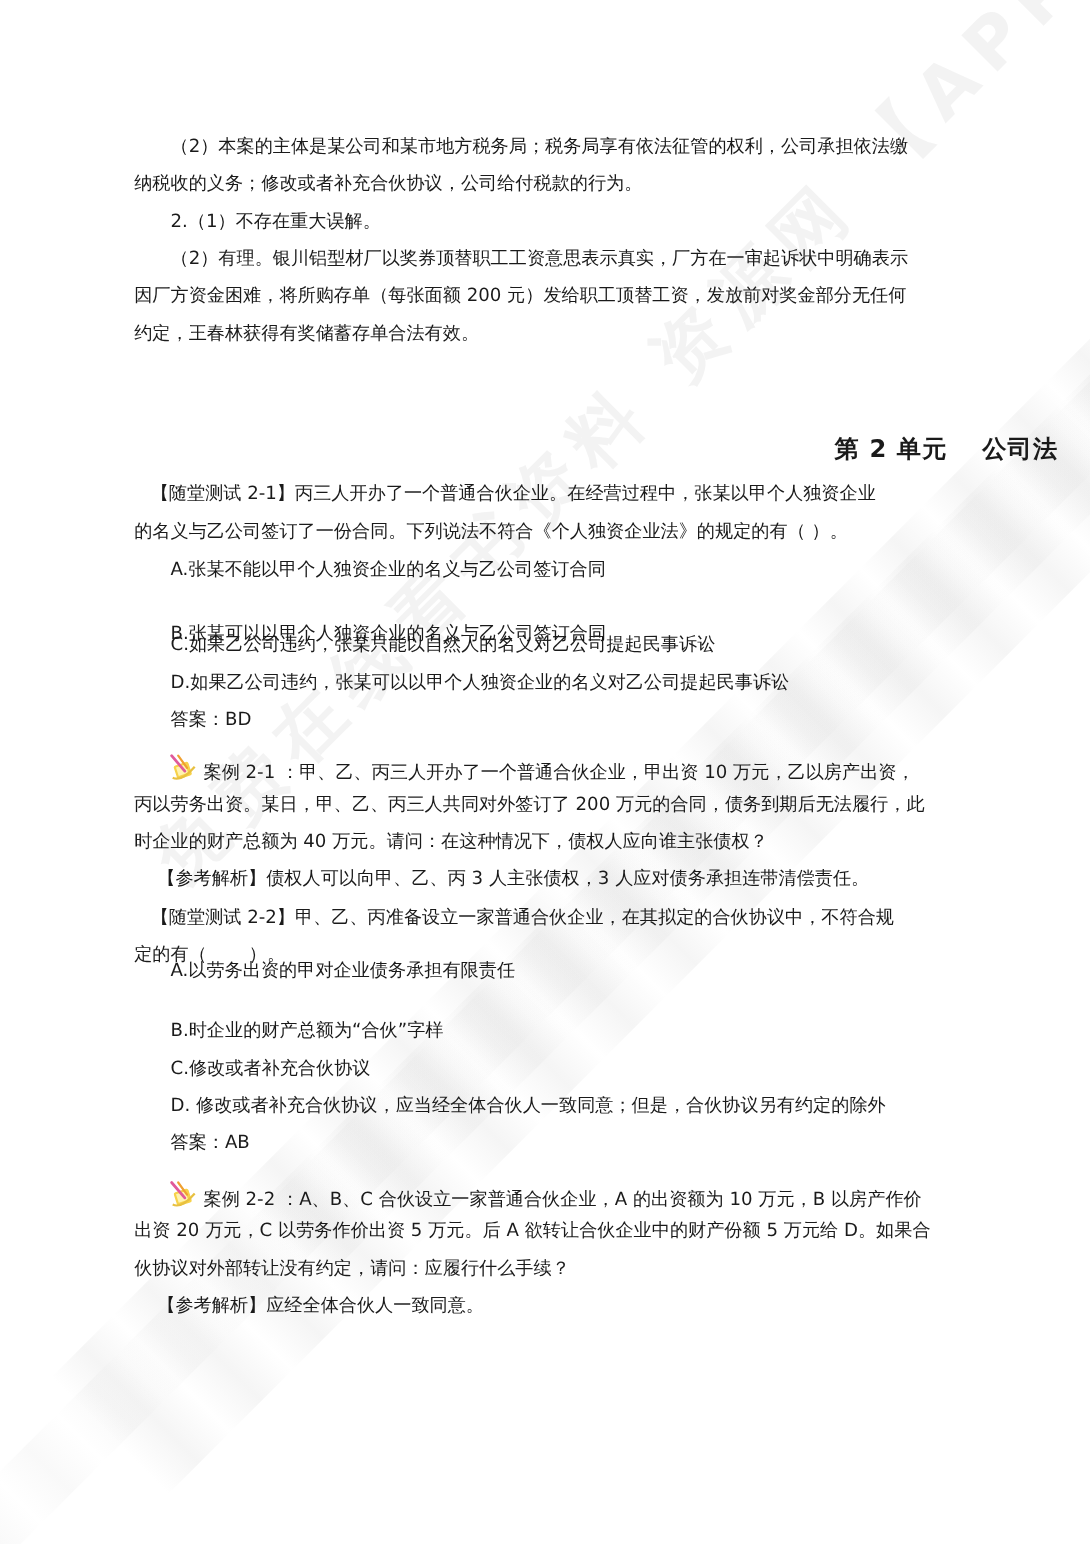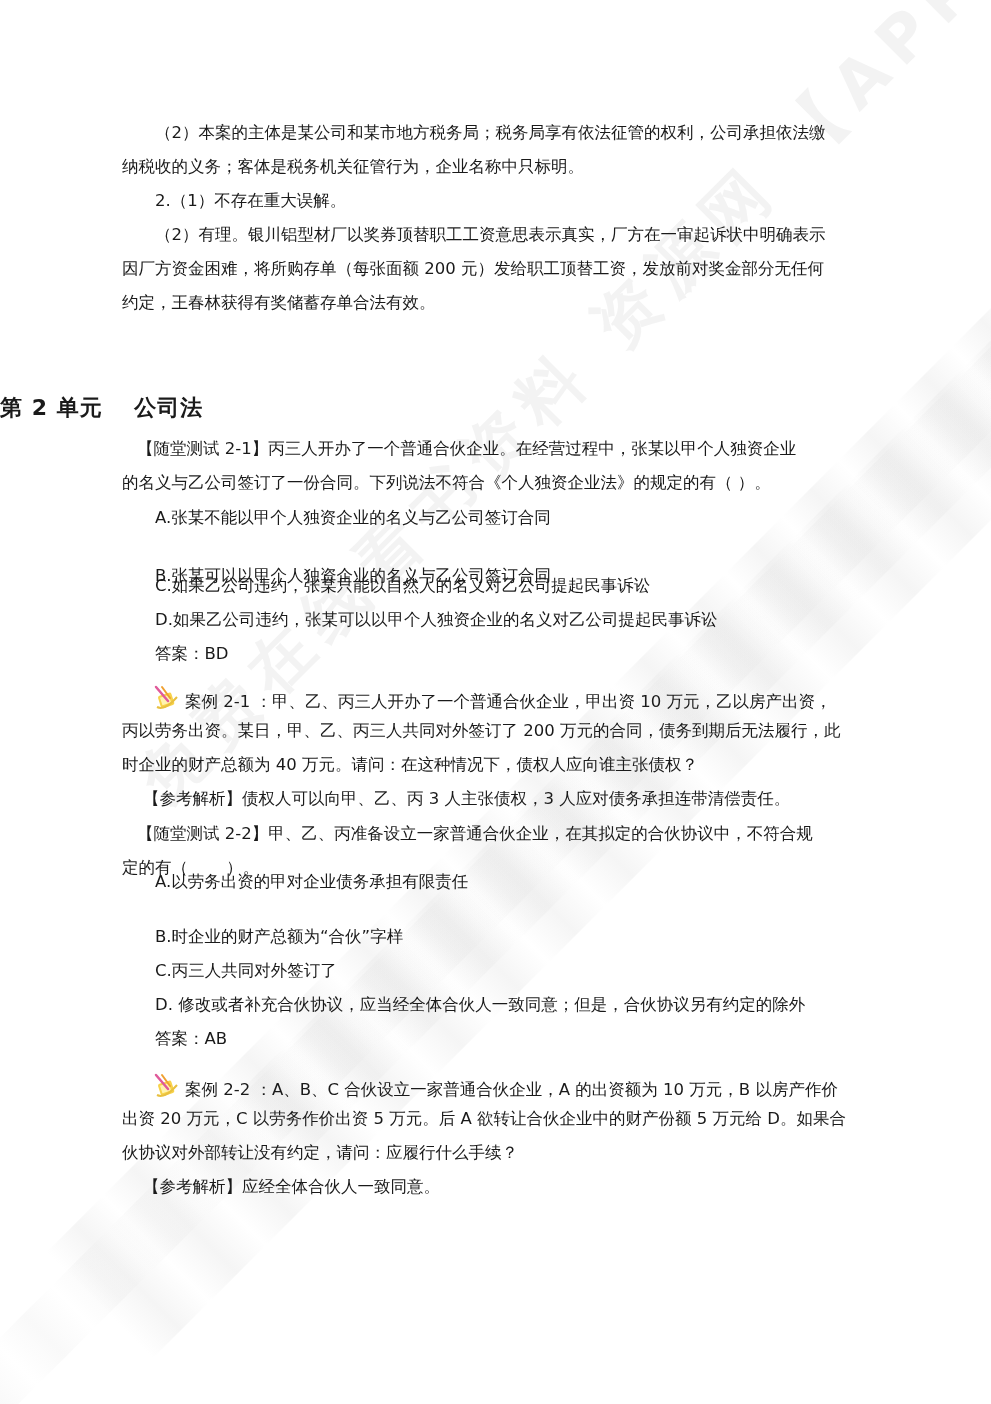--- a/index.html
+++ b/index.html
@@ -57,21 +57,21 @@
       left: 122px;
       font-size: 16.5px;
       line-height: 24px;
       white-space: nowrap;
     }
     .indent { left: 155px; }
     .title {
       position: absolute;
       left: 0; width: 962px;
       top: 393px;
-      text-align: left;
+      text-align: right;
       font-size: 22px;
       font-weight: bold;
       letter-spacing: 1px;
     }
     .bold { font-weight: normal; }
     .pencil {
       display: inline-block;
       width: 30px;
       height: 26px;
       vertical-align: -4px;
@@ -84,21 +84,21 @@
 <div class="watermark">
   <div class="wm-band"></div>
   <div class="wm-band b2"></div>
   <div class="wm-band b3"></div>
   <div class="wm-text">免费在线看书资料  资源网 【APP】</div>
 </div>
 
 <div class="page">
 
   <div class="line indent" style="top:121px">（2）本案的主体是某公司和某市地方税务局；税务局享有依法征管的权利，公司承担依法缴</div>
-  <div class="line" style="top:155px">纳税收的义务；客体是税务机关征管行为，企业名称中只标明。</div>
+  <div class="line" style="top:155px">纳税收的义务；修改或者补充合伙协议，公司给付税款的行为。</div>
   <div class="line indent" style="top:189px">2.（1）不存在重大误解。</div>
   <div class="line indent" style="top:223px">（2）有理。银川铝型材厂以奖券顶替职工工资意思表示真实，厂方在一审起诉状中明确表示</div>
   <div class="line" style="top:257px">因厂方资金困难，将所购存单（每张面额 200 元）发给职工顶替工资，发放前对奖金部分无任何</div>
   <div class="line" style="top:291px">约定，王春林获得有奖储蓄存单合法有效。</div>
 
   <div class="title">第 2 单元　 公司法</div>
 
   <div class="line" style="top:437px; left:137px">
     <span class="bold">【随堂测试 2-1】</span><span>丙三人开办了一个普通合伙企业。在经营过程中，张某以甲个人独资企业</span>
   </div>
@@ -121,21 +121,21 @@
   <div class="line" style="top:719px">丙以劳务出资。某日，甲、乙、丙三人共同对外签订了 200 万元的合同，债务到期后无法履行，此</div>
   <div class="line" style="top:753px">时企业的财产总额为 40 万元。请问：在这种情况下，债权人应向谁主张债权？</div>
   <div class="line" style="top:787px; left:143px">【参考解析】债权人可以向甲、乙、丙 3 人主张债权，3 人应对债务承担连带清偿责任。</div>
 
   <div class="line" style="top:822px; left:137px">
     <span class="bold">【随堂测试 2-2】</span><span>甲、乙、丙准备设立一家普通合伙企业，在其拟定的合伙协议中，不符合规</span>
   </div>
   <div class="line" style="top:856px">定的有（　　 ）。</div>
   <div class="line indent" style="top:870px">A.以劳务出资的甲对企业债务承担有限责任</div>
   <div class="line indent" style="top:925px">B.时企业的财产总额为“合伙”字样</div>
-  <div class="line indent" style="top:959px">C.丙三人共同对外签订了</div>
+  <div class="line indent" style="top:959px">C.修改或者补充合伙协议</div>
   <div class="line indent" style="top:993px">D. 修改或者补充合伙协议，应当经全体合伙人一致同意；但是，合伙协议另有约定的除外</div>
   <div class="line indent" style="top:1027px">答案：AB</div>
 
   <div class="line indent" style="top:1073px; left:153px">
     <svg class="pencil" viewBox="0 0 30 26">
       <rect x="6" y="9" width="14" height="13" rx="2" fill="#f7d24a" transform="rotate(-18 13 15)"></rect>
       <rect x="8" y="11" width="9" height="8" fill="#fff3b0" transform="rotate(-18 13 15)"></rect>
       <line x1="3" y1="2" x2="15" y2="16" stroke="#e05a9a" stroke-width="2.5" stroke-linecap="round"></line>
       <line x1="9" y1="2" x2="17" y2="13" stroke="#f0a030" stroke-width="2" stroke-linecap="round"></line>
       <path d="M4 22 Q12 26 24 12" stroke="#e8c040" stroke-width="2" fill="none"></path>

